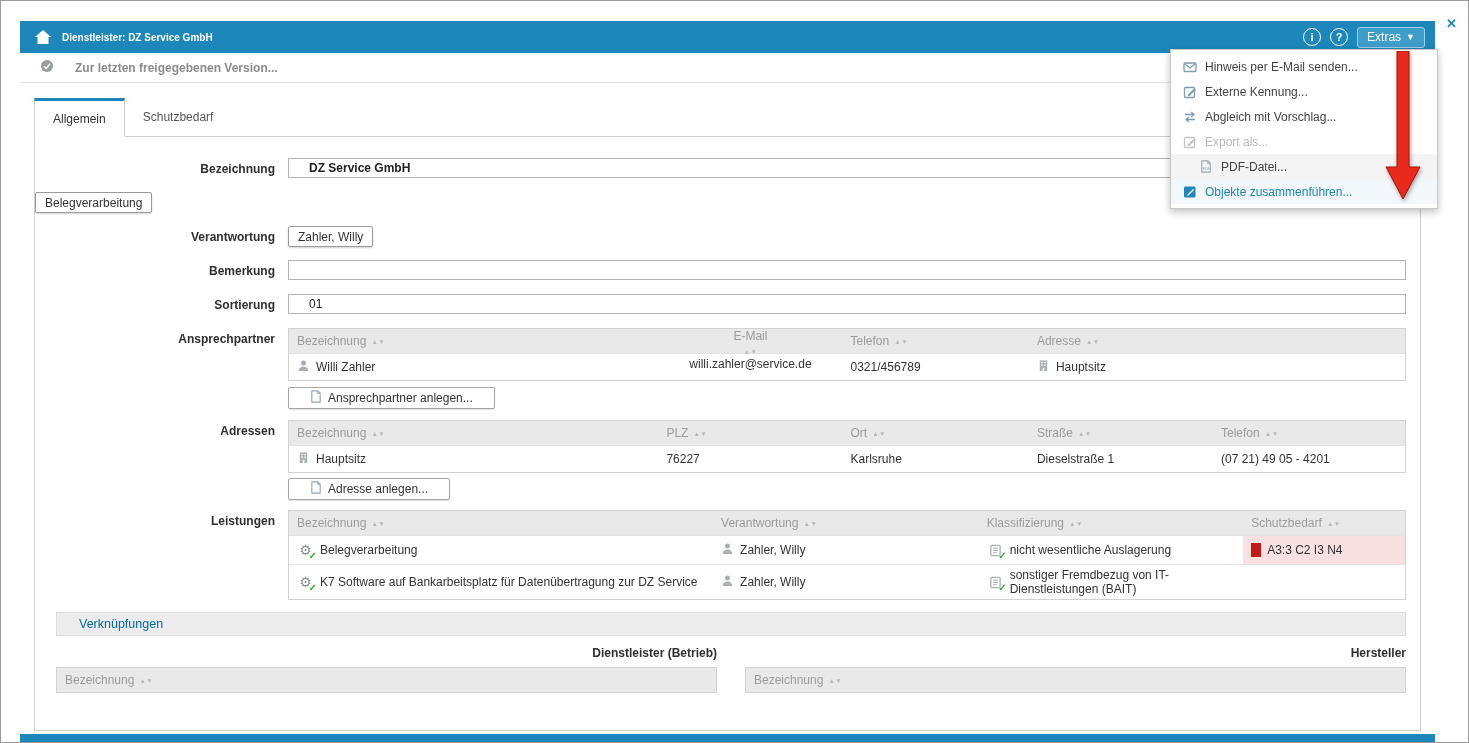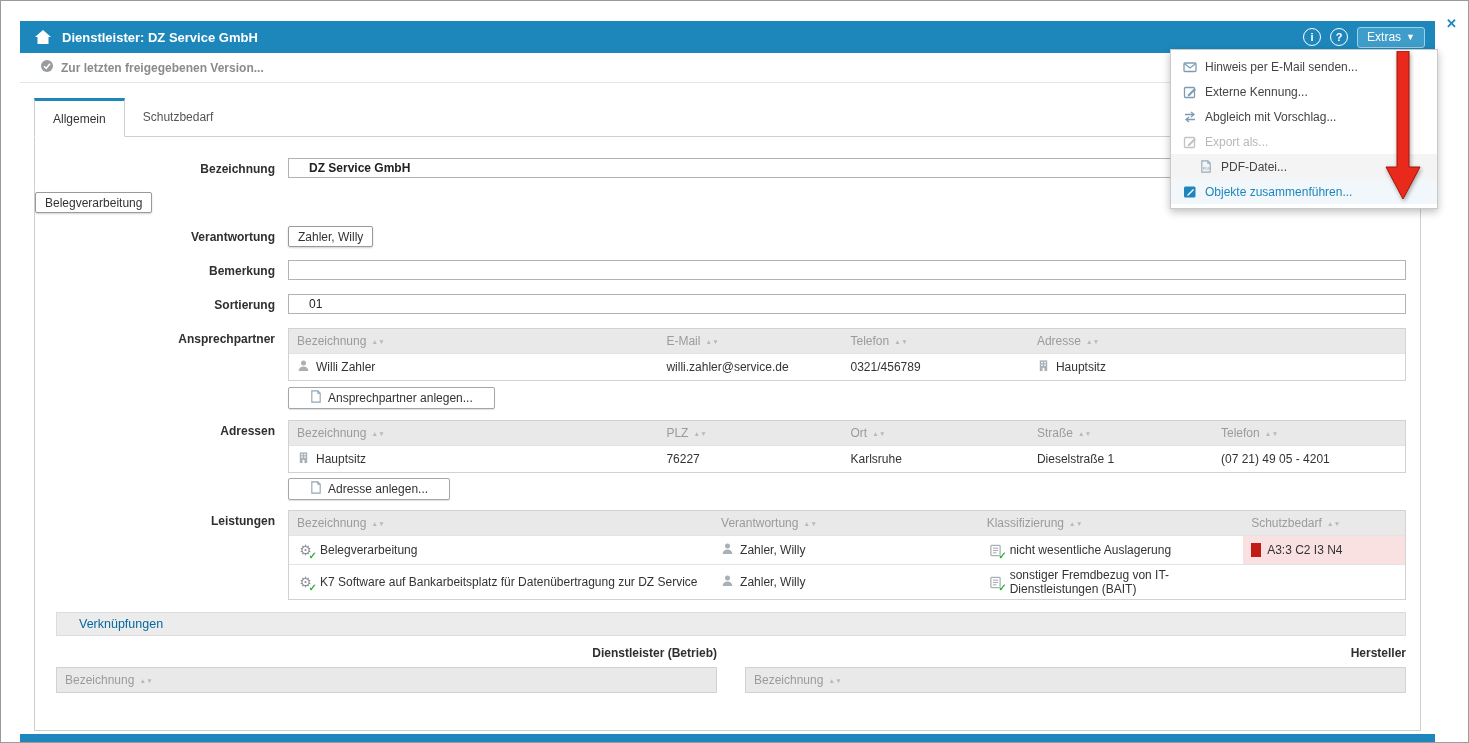--- a/index.html
+++ b/index.html
@@ -16,36 +16,36 @@
   .screen { position: absolute; inset: 0; border: 1px solid #9b9b9b; background: #fff; }
 
   .window {
     position: absolute; left: 19px; top: 20px; width: 1415px; height: 721px;
     display: flex; flex-direction: column; background: #fff;
   }
 
   
   .titlebar { height: 32px; background: #1d87bc; display: flex; align-items: center; padding: 0 10px 0 14px; flex: none; }
   .house-icon { display: inline-flex; }
-  .title { color: #fff; font-size: 13px; font-weight: bold; margin-left: 10px; }
+  .title { color: #fff; font-size: 10px; font-weight: bold; margin-left: 10px; }
   .titlebar-right { margin-left: auto; display: flex; align-items: center; gap: 9px; }
   .circle-icon {
     width: 18px; height: 18px; border: 1.5px solid #fff; border-radius: 50%;
     color: #fff; font-size: 11px; font-weight: bold;
     display: flex; align-items: center; justify-content: center; cursor: pointer;
   }
   .extras-btn {
     display: inline-flex; align-items: center; gap: 5px; height: 21px;
     background: #3e9dca; border: 1px solid #9ed0e8; border-radius: 3px;
     color: #fff; font-size: 12px; padding: 0 9px; cursor: pointer; font-family: inherit;
   }
   .caret { font-size: 9px; }
 
   
-  .subbar { height: 30px; display: flex; align-items: center; gap: 7px; padding: 0 20px; border-bottom: 1px solid #e4e4e4; flex: none; }
+  .subbar { height: 30px; display: flex; align-items: center; gap: 21px; padding: 0 20px; border-bottom: 1px solid #e4e4e4; flex: none; }
   .version-link { color: #8b8b8b; font-weight: bold; text-decoration: none; cursor: pointer; }
 
   
   .content { flex: 1; padding: 0 14px; position: relative; background: #fff; }
   .tabs { display: flex; align-items: flex-end; height: 53px; padding-top: 14px; }
   .tab { padding: 0 18px; height: 39px; display: flex; align-items: center; color: #555; cursor: pointer; position: relative; z-index: 2; }
   .tab.active {
     background: #fff; border: 1px solid #cfcfcf; border-bottom: 1px solid #fff;
     border-top: 3px solid #1d87bc; margin-bottom: -1px; color: #333;
   }
@@ -71,21 +71,21 @@
   .tbl { border: 1px solid #d2d2d2; background: #fff; }
   .tbl-head { display: flex; background: #e9e9e9; height: 24px; color: #9b9b9b; }
   .th { display: flex; align-items: center; gap: 5px; padding: 0 8px; cursor: pointer; }
   .sort { font-size: 6.5px; color: #b9b9b9; letter-spacing: 0.5px; }
   .tbl-row { display: flex; border-top: 1px solid #e3e3e3; cursor: pointer; }
   .td { display: flex; align-items: center; gap: 6px; padding: 3px 8px; min-height: 26px; }
   .ls .td { min-height: 28px; }
   .td.alert { background: #f9e1e1; }
   .alert-sq { width: 10px; height: 14px; background: #c11b17; flex: none; }
 
-  .ap .c1 { width: 33.1%; } .ap .c2 { width: 16.5%; } .ap .c3 { width: 16.7%; } .ap .c4 { width: 33.7%; }
+  .ap .c1 { width: 33.1%; } .ap .c2 { width: 16.5%; flex-direction: column; } .ap .c3 { width: 16.7%; } .ap .c4 { width: 33.7%; }
   .ad .c1 { width: 33.1%; } .ad .c2 { width: 16.5%; } .ad .c3 { width: 16.7%; } .ad .c4 { width: 16.5%; } .ad .c5 { width: 17.2%; }
   .ls .c1 { width: 38%; }   .ls .c2 { width: 23.8%; } .ls .c3 { width: 23.7%; } .ls .c4 { width: 14.5%; }
 
   .add-btn {
     display: inline-flex; align-items: center; gap: 6px; height: 22px; padding: 0 21px;
     border: 1px solid #a6a6a6; border-radius: 2px; background: #fff;
     font-family: inherit; font-size: 12px; color: #333;
     box-shadow: 0 1px 1px rgba(0,0,0,0.12); cursor: pointer;
   }
 

